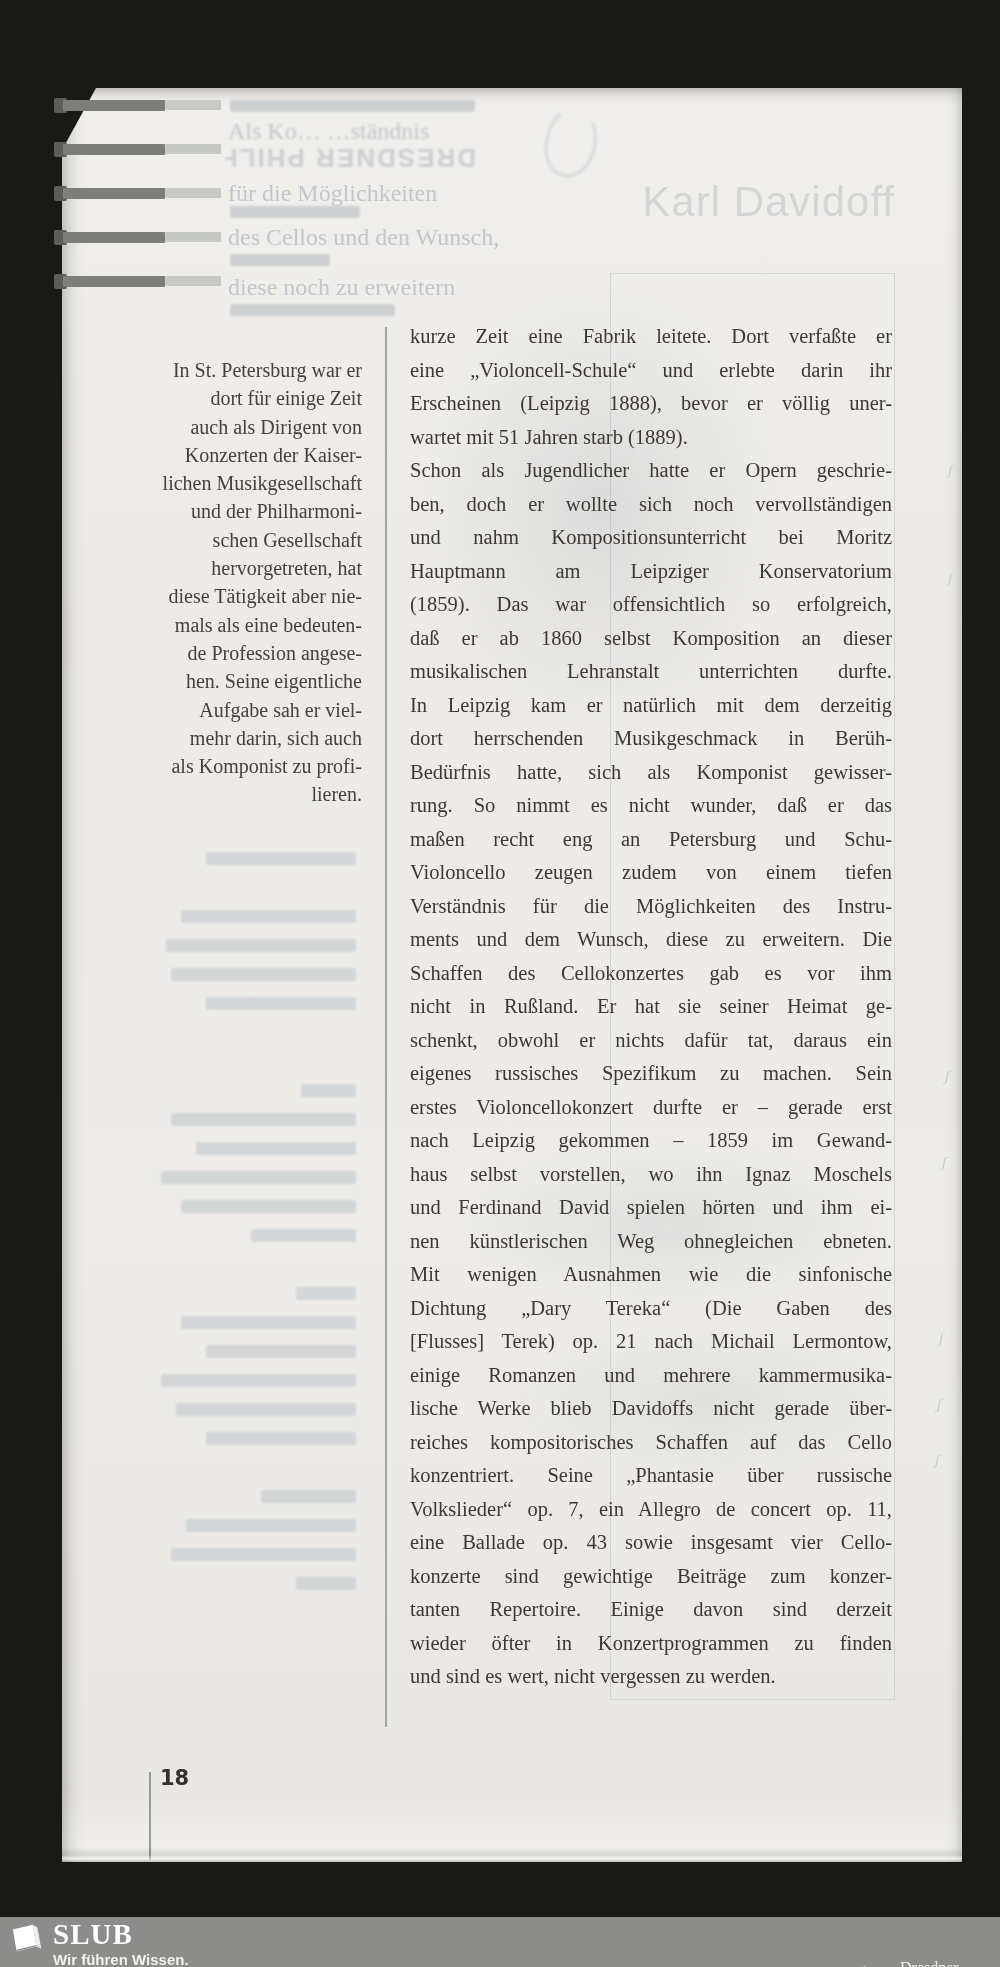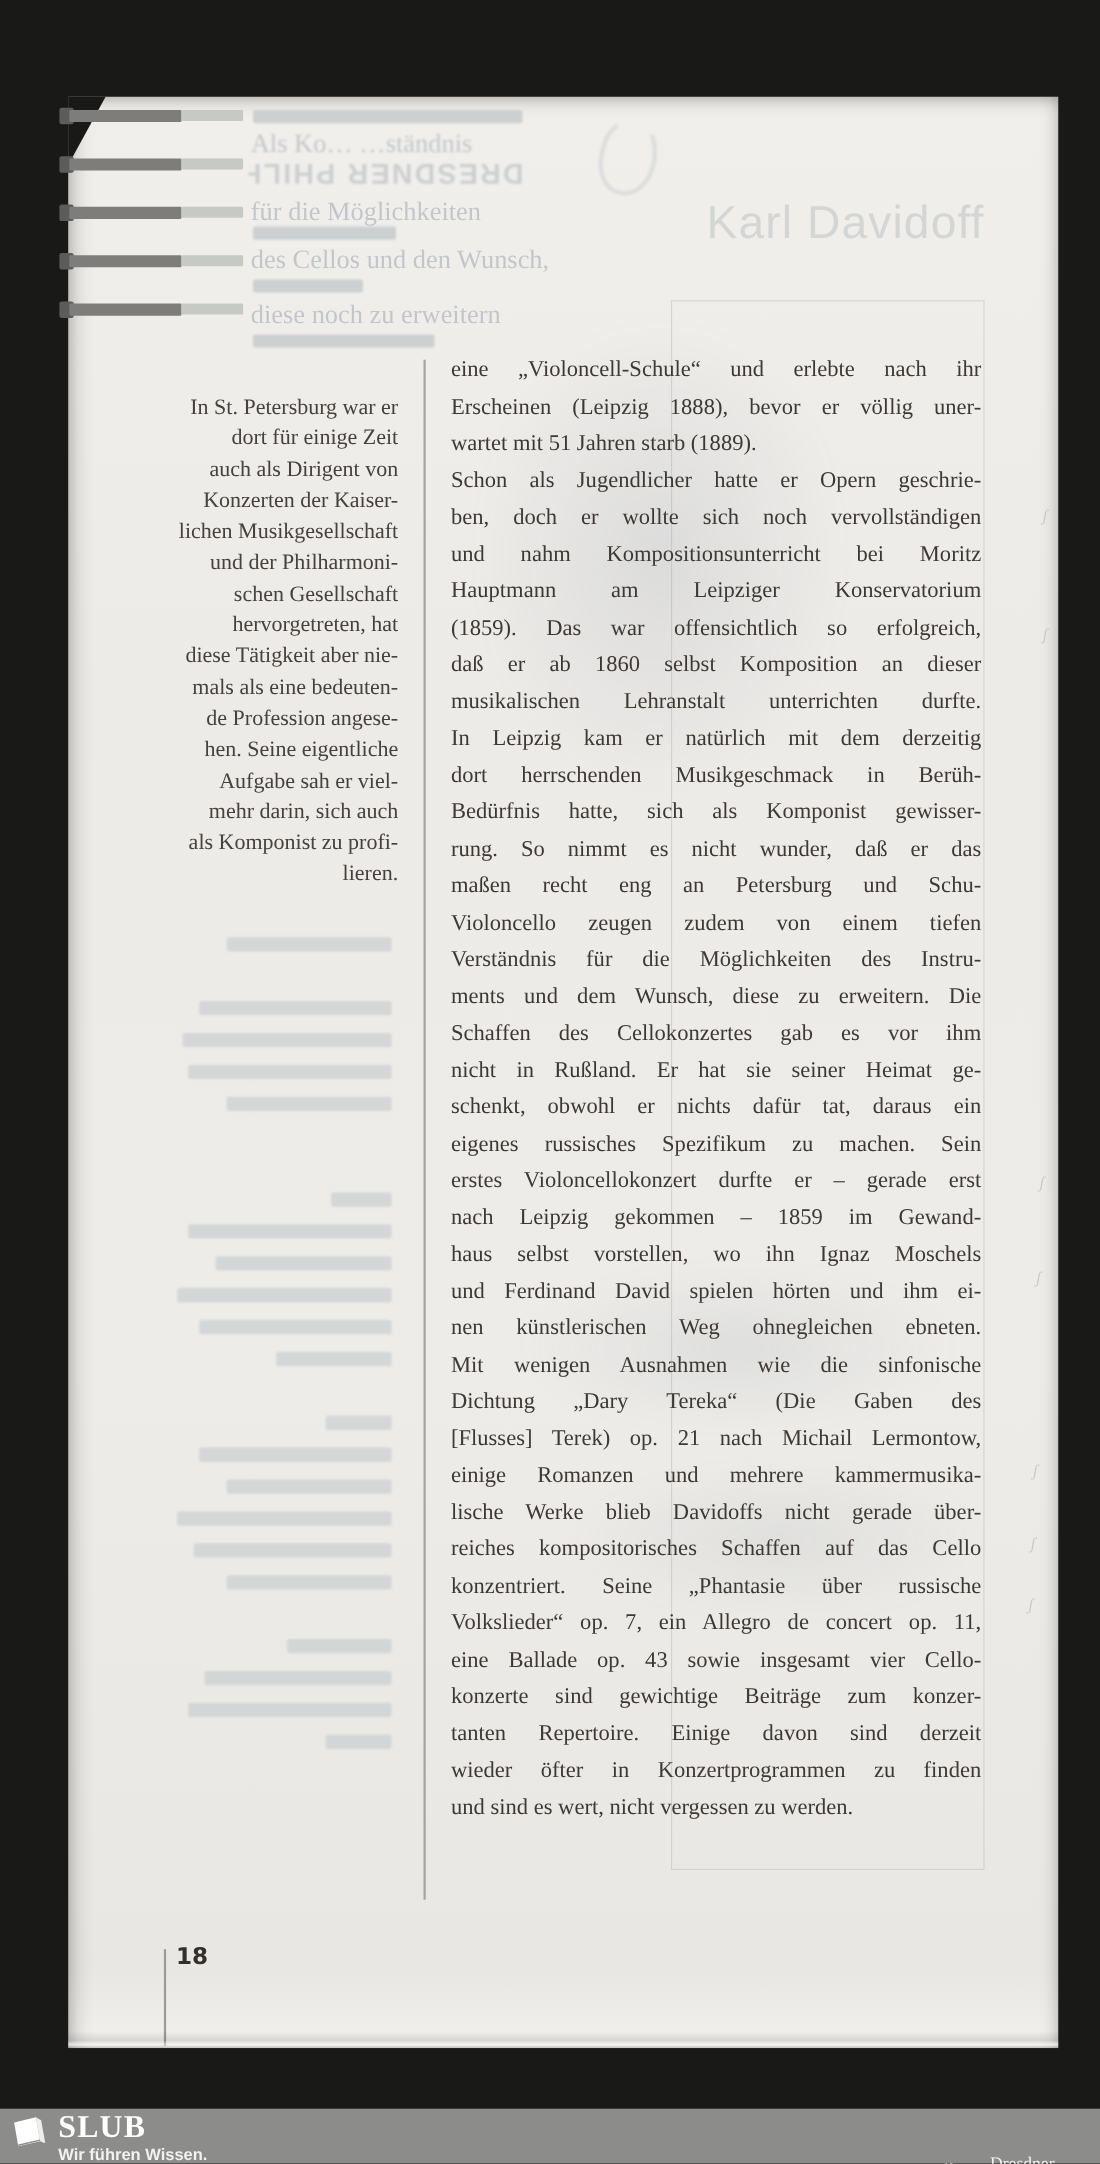--- a/index.html
+++ b/index.html
@@ -187,21 +187,22 @@
     <div class="sline">hen. Seine eigentliche</div>
     <div class="sline">Aufgabe sah er viel-</div>
     <div class="sline">mehr darin, sich auch</div>
     <div class="sline">als Komponist zu profi-</div>
     <div class="sline">lieren.</div>
   </div>
 
 <div class="divider"></div>
 
 <div class="bodycol">
-    <div class="bline">eine „Violoncell-Schule“ und erlebte nach ihr</div>
+    <div class="bline">kurze Zeit eine Fabrik leitete. Dort verfaßte er</div>
+    <div class="bline">eine „Violoncell-Schule“ und erlebte darin ihr</div>
     <div class="bline">Erscheinen (Leipzig 1888), bevor er völlig uner-</div>
     <div class="bline par-end">wartet mit 51 Jahren starb (1889).</div>
     <div class="bline">Schon als Jugendlicher hatte er Opern geschrie-</div>
     <div class="bline">ben, doch er wollte sich noch vervollständigen</div>
     <div class="bline">und nahm Kompositionsunterricht bei Moritz</div>
     <div class="bline">Hauptmann am Leipziger Konservatorium</div>
     <div class="bline">(1859). Das war offensichtlich so erfolgreich,</div>
     <div class="bline">daß er ab 1860 selbst Komposition an dieser</div>
     <div class="bline">musikalischen Lehranstalt unterrichten durfte.</div>
     <div class="bline">In Leipzig kam er natürlich mit dem derzeitig</div>

